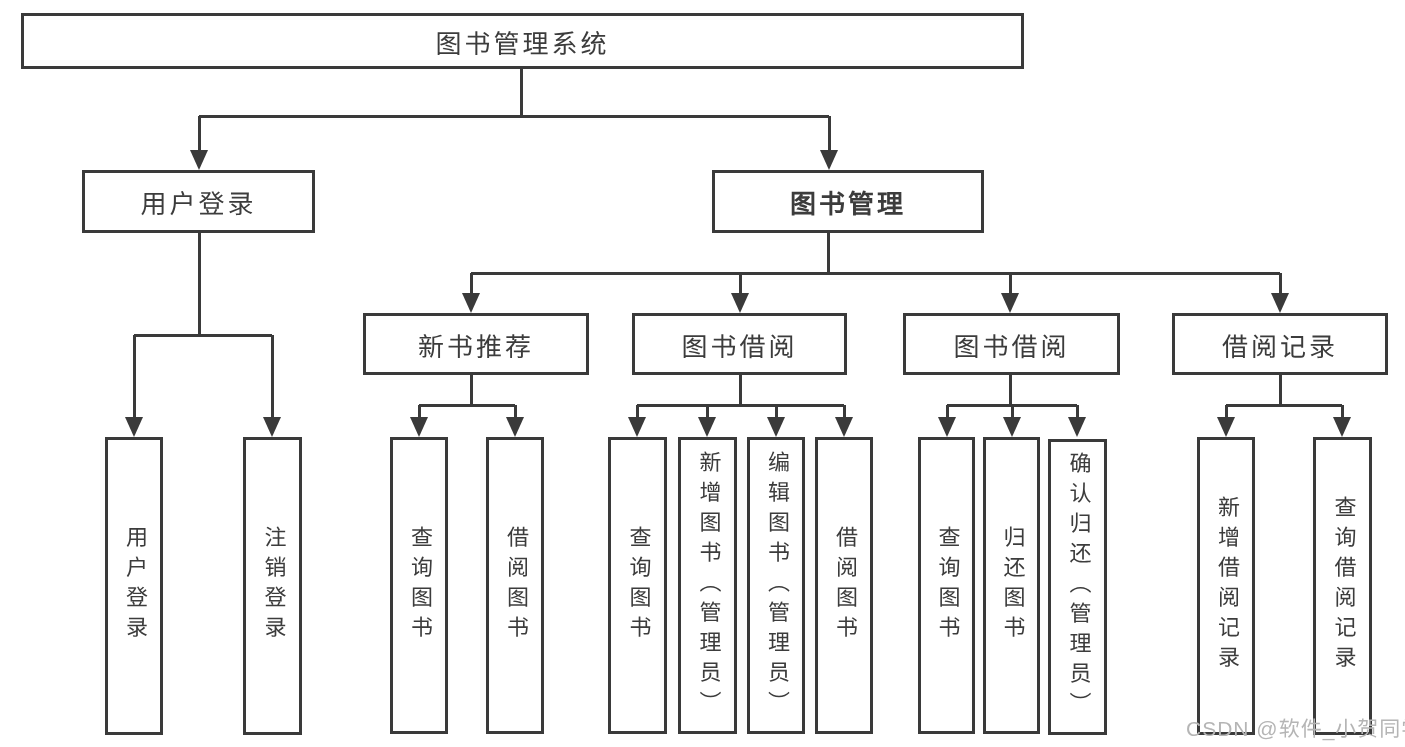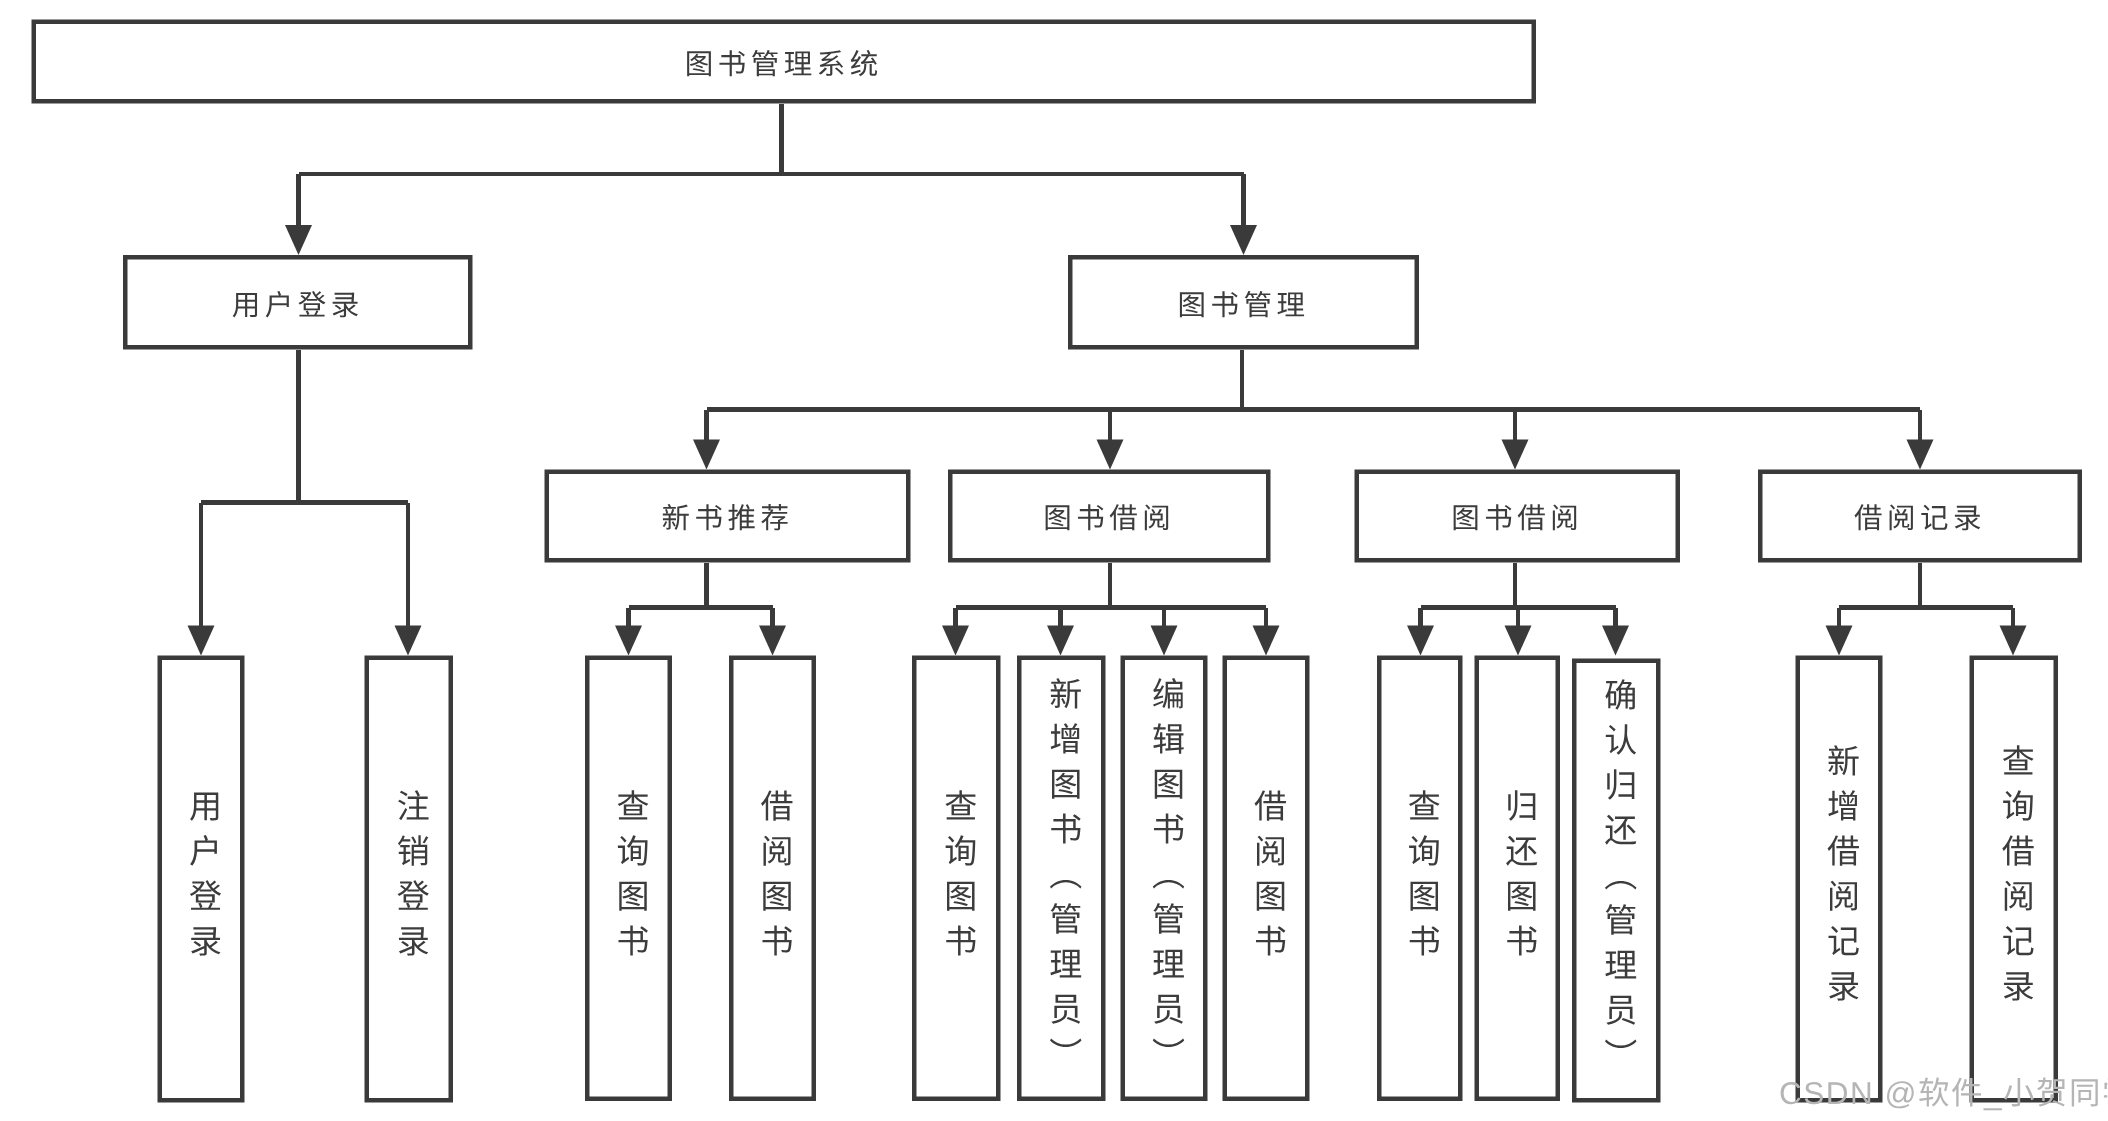--- a/index.html
+++ b/index.html
@@ -6,21 +6,21 @@
   .canvas{
     position:relative;width:1405px;height:747px;background:#ffffff;overflow:hidden;
     font-family:"Liberation Sans","DejaVu Sans",sans-serif;
   }
   svg.wires{position:absolute;left:0;top:0;z-index:0;}
   .box{
     position:absolute;box-sizing:border-box;background:#ffffff;
     border:3px solid #3a3a3a;color:#3c3c3c;z-index:1;
     display:flex;align-items:center;justify-content:center;
   }
-  .hbox{font-size:19px;letter-spacing:3px;white-space:nowrap;}
+  .hbox{font-size:26px;letter-spacing:3px;white-space:nowrap;}
   .vbox span{
     writing-mode:vertical-rl;text-orientation:mixed;
     font-size:22px;letter-spacing:8px;line-height:1;
   }
   .watermark{
     position:absolute;left:1186px;top:712px;z-index:2;
     color:#b5b5b5;font-size:21px;letter-spacing:1px;white-space:nowrap;
   }
 </style>
 </head>
@@ -67,25 +67,25 @@
     </g>
   </svg>
 
   <div class="box hbox" style="left:21px;top:13px;width:1003px;height:56px;">
     <span>图书管理系统</span>
   </div>
 
   <div class="box hbox" style="left:82px;top:170px;width:233px;height:63px;">
     <span>用户登录</span>
   </div>
-  <div class="box hbox" style="left:712px;top:170px;width:234px;height:63px;">
+  <div class="box hbox" style="left:712px;top:170px;width:272px;height:63px;font-weight:bold;">
     <span>图书管理</span>
   </div>
 
-  <div class="box hbox" style="left:363px;top:313px;width:244px;height:62px;text-align:center;">
+  <div class="box hbox" style="left:363px;top:313px;width:226px;height:62px;text-align:center;">
     <span>新书推荐</span>
   </div>
   <div class="box hbox" style="left:632px;top:313px;width:215px;height:62px;">
     <span>图书借阅</span>
   </div>
   <div class="box hbox" style="left:903px;top:313px;width:217px;height:62px;">
     <span>图书借阅</span>
   </div>
   <div class="box hbox" style="left:1172px;top:313px;width:216px;height:62px;font-family:Liberation Serif, serif;">
     <span>借阅记录</span>

